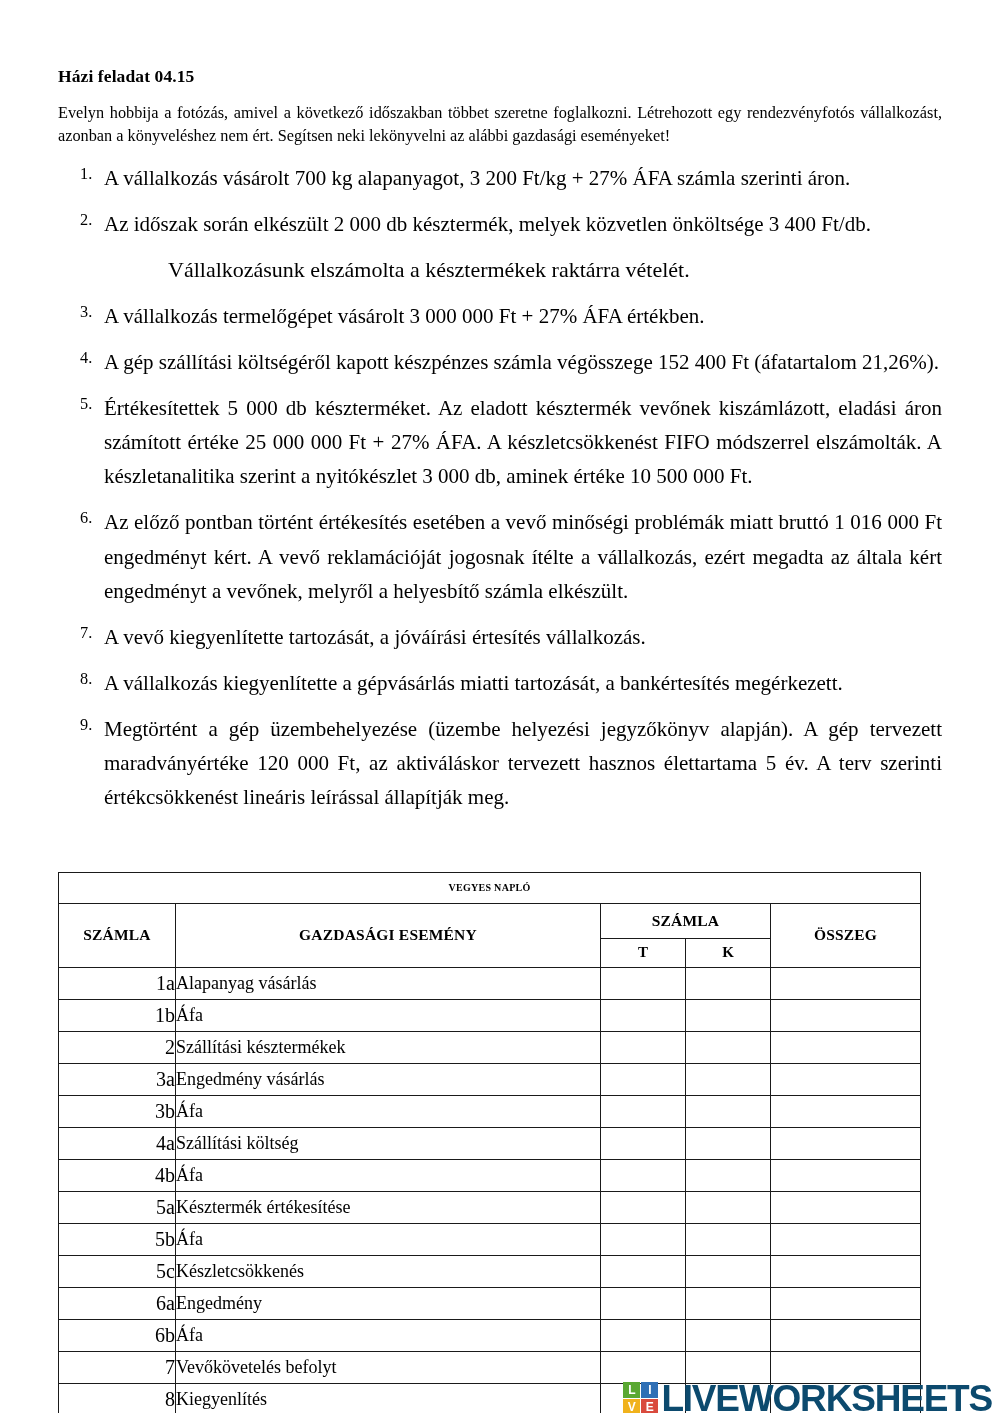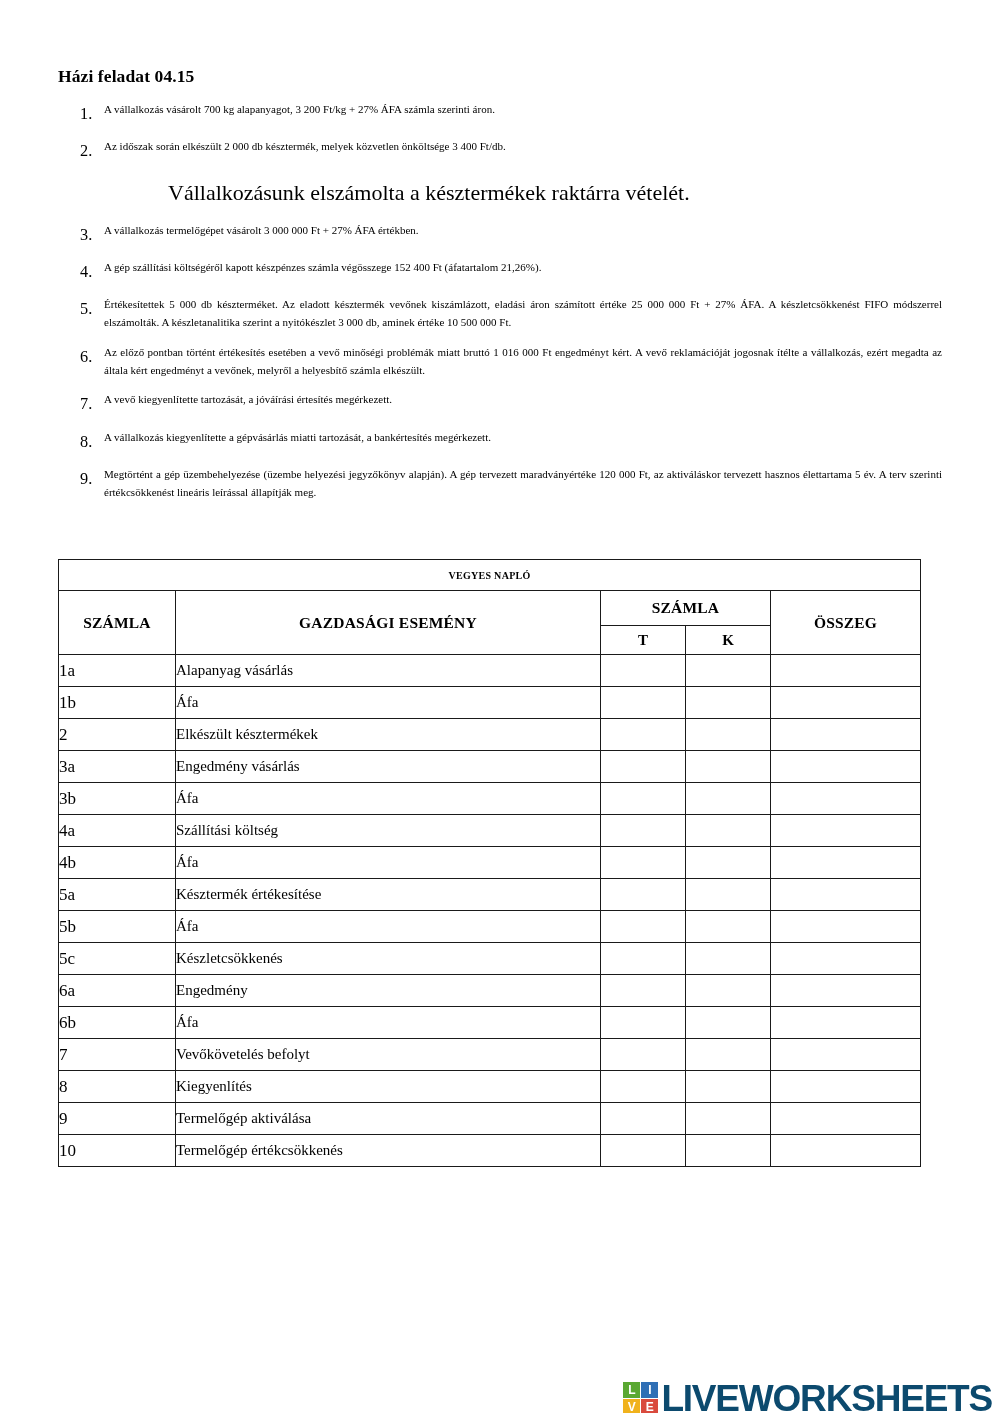--- a/index.html
+++ b/index.html
@@ -67,21 +67,21 @@
     width: 46px;
     min-width: 46px;
     padding-left: 22px;
     box-sizing: border-box;
     font-size: 16.3px;
     line-height: 1.55;
     text-align: left;
   }
   .task-body {
     flex: 1;
-    font-size: 11px;
+    font-size: 21px;
     line-height: 1.62;
     text-align: justify;
   }
   .task-body.nojustify { text-align: left; }
   .task-sub {
     margin: 2px 0 12px 110px;
     font-size: 22px;
     line-height: 1.55;
   }
 
@@ -116,26 +116,27 @@
     height: 34px;
   }
   .th-sub {
     text-align: center;
     font-weight: bold;
     font-size: 15px;
     height: 28px;
   }
   td.c-sorszam {
     padding-left: 12px;
-    font-size: 17px;
+    font-size: 20px;
     height: 31px;
+    text-align: right;
   }
   td.c-esemeny {
     padding-left: 12px;
-    font-size: 15px;
+    font-size: 18px;
     height: 31px;
   }
   td.c-t, td.c-k, td.c-osszeg { height: 31px; }
 
   
   col.w-sorszam { width: 117px; }
   col.w-esemeny { width: 425px; }
   col.w-t       { width: 85px; }
   col.w-k       { width: 85px; }
   col.w-osszeg  { width: 150px; }
@@ -188,20 +189,21 @@
 </style>
 </head>
 <body>
 
 <div class="page">
 
   <div class="content">
 
     <h1 class="doc-title">Házi feladat 04.15</h1>
 
+    <p class="intro">Evelyn hobbija a fotózás, amivel a következő időszakban többet szeretne foglalkozni. Létrehozott egy rendezvényfotós vállalkozást, azonban a könyveléshez nem ért. Segítsen neki lekönyvelni az alábbi gazdasági eseményeket!</p>
 
     <ol class="task-list">
 
       <li class="task-item">
         <span class="task-num">1.</span>
         <span class="task-body nojustify">A vállalkozás vásárolt 700 kg alapanyagot, 3 200 Ft/kg + 27% ÁFA számla szerinti áron.</span>
       </li>
 
       <li class="task-item">
         <span class="task-num">2.</span>
@@ -224,21 +226,21 @@
         <span class="task-body">Értékesítettek 5 000 db készterméket. Az eladott késztermék vevőnek kiszámlázott, eladási áron számított értéke 25 000 000 Ft + 27% ÁFA. A készletcsökkenést FIFO módszerrel elszámolták. A készletanalitika szerint a nyitókészlet 3 000 db, aminek értéke 10 500 000 Ft.</span>
       </li>
 
       <li class="task-item">
         <span class="task-num">6.</span>
         <span class="task-body">Az előző pontban történt értékesítés esetében a vevő minőségi problémák miatt bruttó 1 016 000 Ft engedményt kért. A vevő reklamációját jogosnak ítélte a vállalkozás, ezért megadta az általa kért engedményt a vevőnek, melyről a helyesbítő számla elkészült.</span>
       </li>
 
       <li class="task-item">
         <span class="task-num">7.</span>
-        <span class="task-body nojustify">A vevő kiegyenlítette tartozását, a jóváírási értesítés megérkezett.</span>
+        <span class="task-body nojustify">A vevő kiegyenlítette tartozását, a jóváírási értesítés vállalkozás.</span>
       </li>
 
       <li class="task-item">
         <span class="task-num">8.</span>
         <span class="task-body nojustify">A vállalkozás kiegyenlítette a gépvásárlás miatti tartozását, a bankértesítés megérkezett.</span>
       </li>
 
       <li class="task-item">
         <span class="task-num">9.</span>
         <span class="task-body">Megtörtént a gép üzembehelyezése (üzembe helyezési jegyzőkönyv alapján). A gép tervezett maradványértéke 120 000 Ft, az aktiváláskor tervezett hasznos élettartama 5 év. A terv szerinti értékcsökkenést lineáris leírással állapítják meg.</span>
@@ -282,21 +284,21 @@
             </tr>
             <tr>
               <td class="c-sorszam">1b</td>
               <td class="c-esemeny">Áfa</td>
               <td class="c-t"></td>
               <td class="c-k"></td>
               <td class="c-osszeg"></td>
             </tr>
             <tr>
               <td class="c-sorszam">2</td>
-              <td class="c-esemeny">Elkészült késztermékek</td>
+              <td class="c-esemeny">Szállítási késztermékek</td>
               <td class="c-t"></td>
               <td class="c-k"></td>
               <td class="c-osszeg"></td>
             </tr>
             <tr>
               <td class="c-sorszam">3a</td>
               <td class="c-esemeny">Engedmény vásárlás</td>
               <td class="c-t"></td>
               <td class="c-k"></td>
               <td class="c-osszeg"></td>

